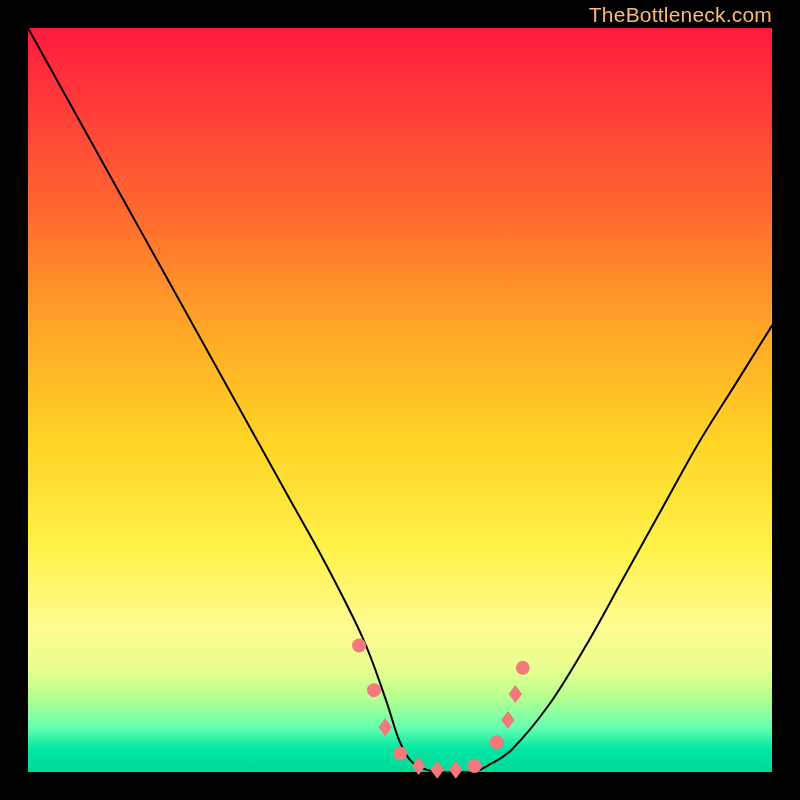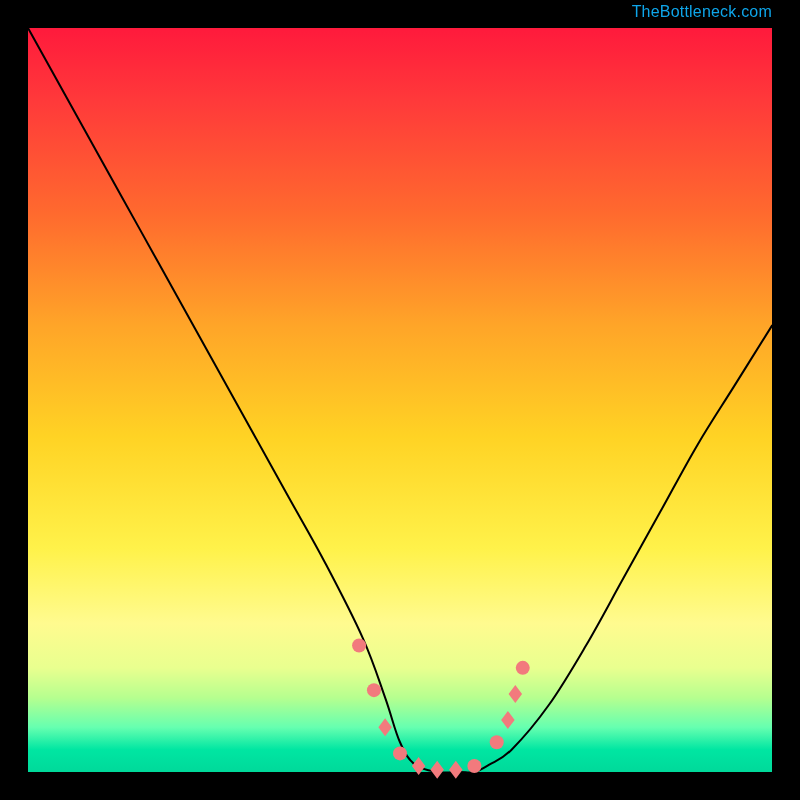--- a/index.html
+++ b/index.html
@@ -31,22 +31,22 @@
       #fffb8f 80%,
       #e9ff8f 86%,
       #b6ff8f 90%,
       #66ffb0 94%,
       #00e6a2 97%,
       #00d99a 100%
     );
   }
   .watermark {
     position: absolute;
-    color: #0ea5e9;
-    font-size: 16px;
+    color: #fdba74;
+    font-size: 21px;
     font-weight: 400;
     letter-spacing: 0.2px;
     user-select: none;
   }
   svg.curve {
     position: absolute;
     top: 0;
     left: 0;
   }
 </style>

